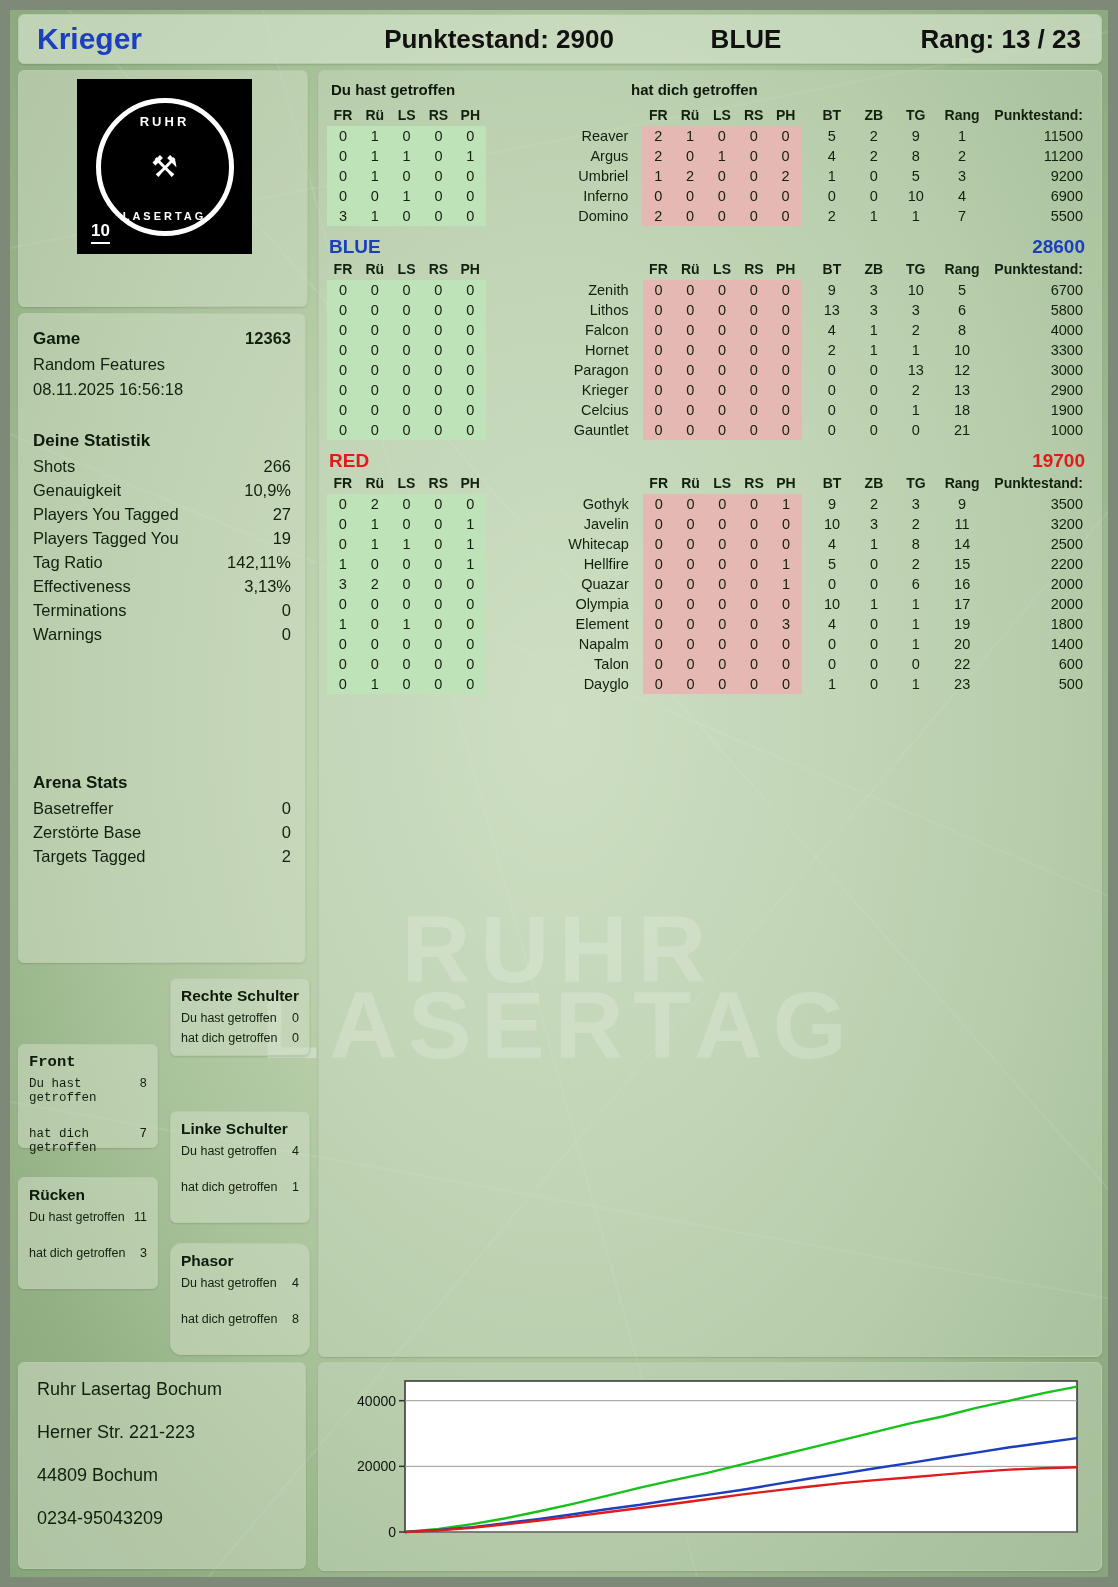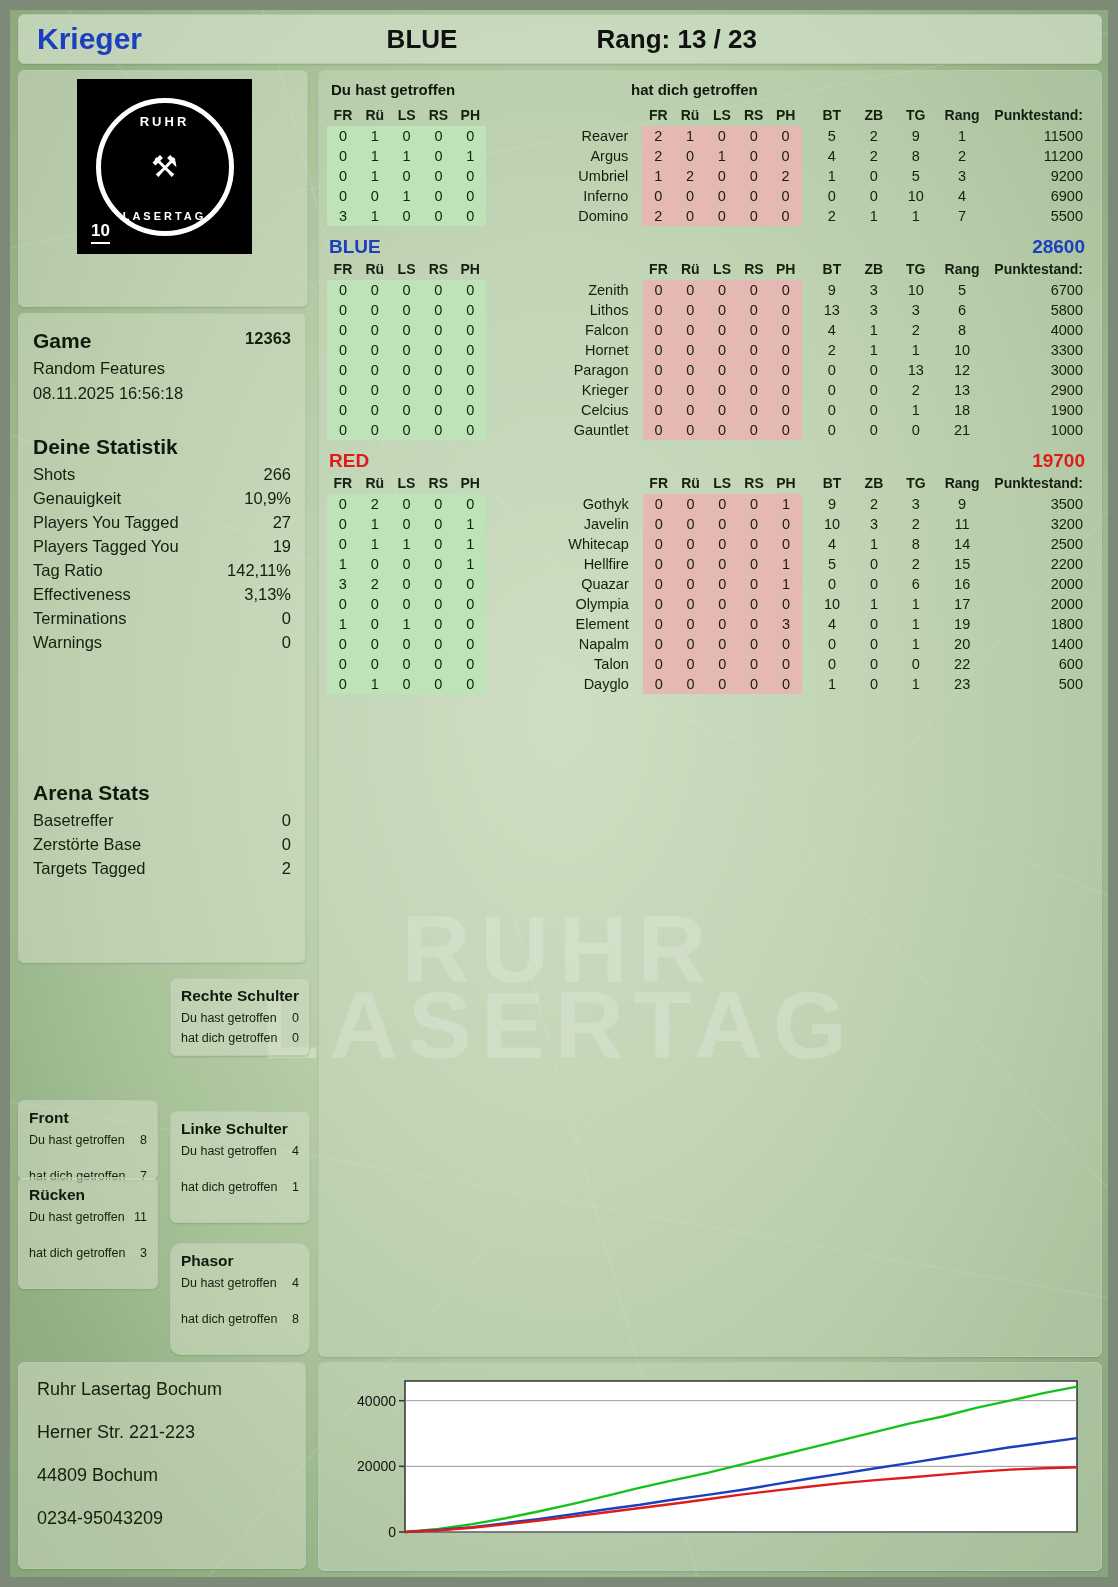--- a/index.html
+++ b/index.html
@@ -59,30 +59,30 @@
   }
   .logo-ring .top{position:absolute;top:11px;left:0;right:0;text-align:center;color:#fff;font-size:13px;letter-spacing:3px;font-weight:bold;}
   .logo-ring .bot{position:absolute;bottom:9px;left:0;right:0;text-align:center;color:#fff;font-size:11px;letter-spacing:3px;font-weight:bold;}
   .logo-ring .hammers{color:#fff;font-size:30px;line-height:30px;}
   .logo-num{position:absolute;left:14px;bottom:10px;color:#fff;font-size:17px;font-weight:bold;border-bottom:2px solid #fff;padding-bottom:1px;}
 
   #game-panel{left:18px;top:313px;width:288px;height:650px;padding:10px 14px;box-sizing:border-box;}
   .kv{display:flex;justify-content:space-between;font-size:16.5px;color:#14200f;margin:5px 0;}
   .kv .k{}
   .kv .v{}
-  .sec-title{font-size:21px;font-weight:bold;color:#0f1a0c;margin:4px 0 6px;}
+  .sec-title{font-size:17px;font-weight:bold;color:#0f1a0c;margin:4px 0 6px;}
   .plain{font-size:16.5px;color:#14200f;margin:6px 0;}
   .spacer{height:22px;}
 
   
   .zone{position:absolute;padding:6px 10px;box-sizing:border-box;}
   .zone h4{margin:2px 0 6px;font-size:15.5px;color:#0f1a0c;}
   .zrow{display:flex;justify-content:space-between;font-size:12.5px;color:#14200f;margin:6px 0;}
   #zone-rs{left:170px;top:978px;width:140px;height:78px;}
-  #zone-front{left:18px;top:1100px;width:140px;height:80px;}
+  #zone-front{left:18px;top:1044px;width:140px;height:104px;font-family:Liberation Mono, monospace;}
   #zone-ls{left:170px;top:1111px;width:140px;height:112px;}
   #zone-back{left:18px;top:1177px;width:140px;height:112px;}
   #zone-ph{left:170px;top:1243px;width:140px;height:112px;border-radius:11px;}
 
   
   #address{left:18px;top:1362px;width:288px;height:207px;padding:16px 18px;box-sizing:border-box;}
   #address div{font-size:18px;color:#14200f;margin-bottom:22px;}
 
   
   #scores{left:318px;top:70px;width:782px;height:1285px;background:rgba(205,220,195,.45);}
@@ -128,20 +128,21 @@
 </svg>
 
 <div class="watermark">
   <span>RUHR</span>
   <span style="display:block;margin-top:-22px;">LASERTAG</span>
 </div>
 
 <div class="panel" id="header">
   <div class="hdr-inner">
     <div class="hdr-name">Krieger</div>
+    <div class="hdr-score">Punktestand: 2900</div>
     <div class="hdr-team">BLUE</div>
     <div class="hdr-rank">Rang: 13 / 23</div>
   </div>
 </div>
 
 <div class="panel" id="logo-panel">
   <div class="logo-box">
     <div class="logo-ring">
       <div class="top">RUHR</div>
       <div class="hammers">⚒</div>

